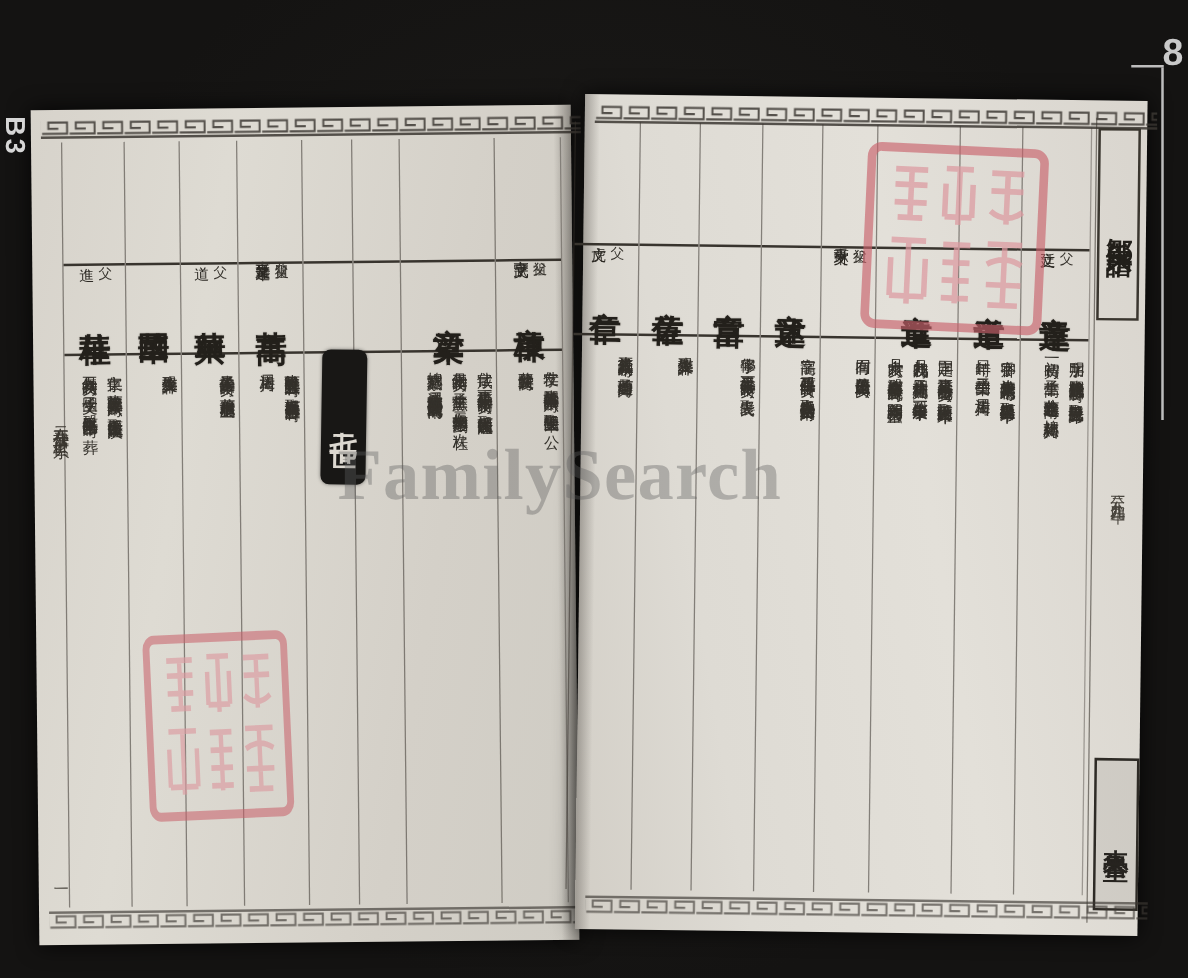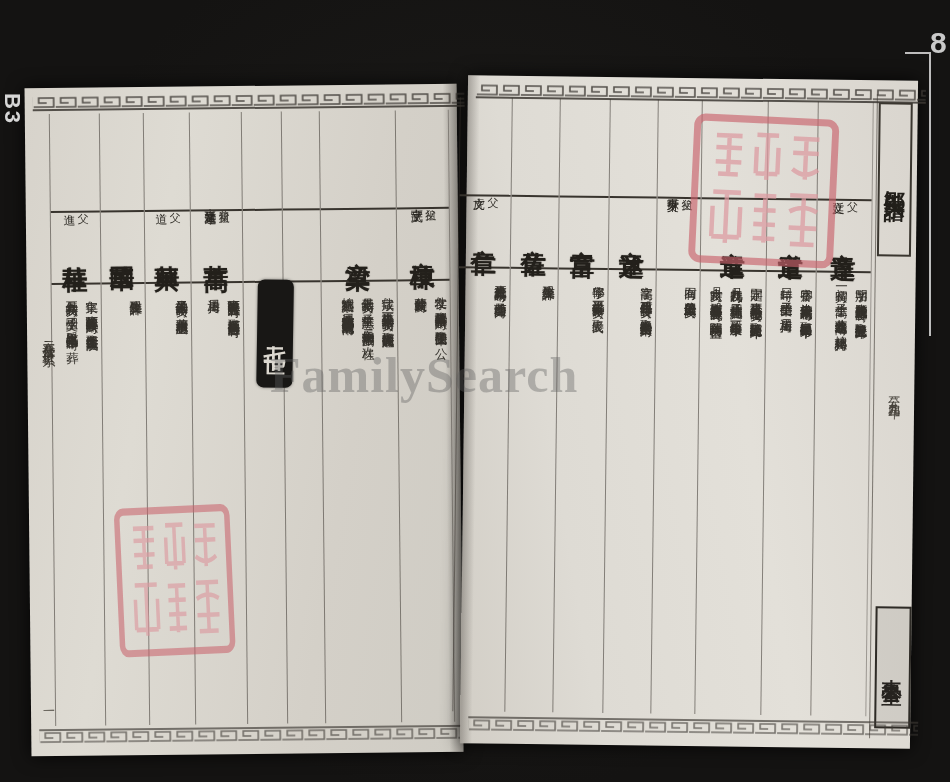--- a/index.html
+++ b/index.html
@@ -71,21 +71,21 @@
   #hall-box span{writing-mode:vertical-rl;font-size:20px;font-weight:700;
     letter-spacing:3px;color:#262younger320;color:#26231f;}
 
   
   .seal{position:absolute;opacity:.8;}
   #seal-right{left:223px;top:36px;width:148px;height:152px;transform:rotate(2deg);}
   #seal-left{left:86px;top:418px;width:118px;height:152px;transform:rotate(-2deg);opacity:.7;}
 
   
   #watermark{position:absolute;left:270px;top:346px;z-index:30;
-    font-family:"Liberation Serif",serif;font-weight:700;font-size:50px;
+    font-family:"Liberation Serif",serif;font-weight:700;font-size:58px;
     letter-spacing:1px;color:rgba(95,95,95,.38);white-space:nowrap;}
   #mark-b3{position:absolute;left:-4px;top:96px;color:#d6d6d6;font-size:22px;
     font-weight:700;transform:rotate(90deg);letter-spacing:2px;}
   #mark-8{position:absolute;left:930px;top:26px;color:#c9c9c9;font-size:30px;font-weight:700;}
   .film-line-v{position:absolute;left:929px;top:54px;width:2px;height:282px;
     background:#dcdcdc;opacity:.85;}
   .film-line-h{position:absolute;left:905px;top:52px;width:26px;height:2px;
     background:#dcdcdc;opacity:.85;}
 </style>
 </head>

